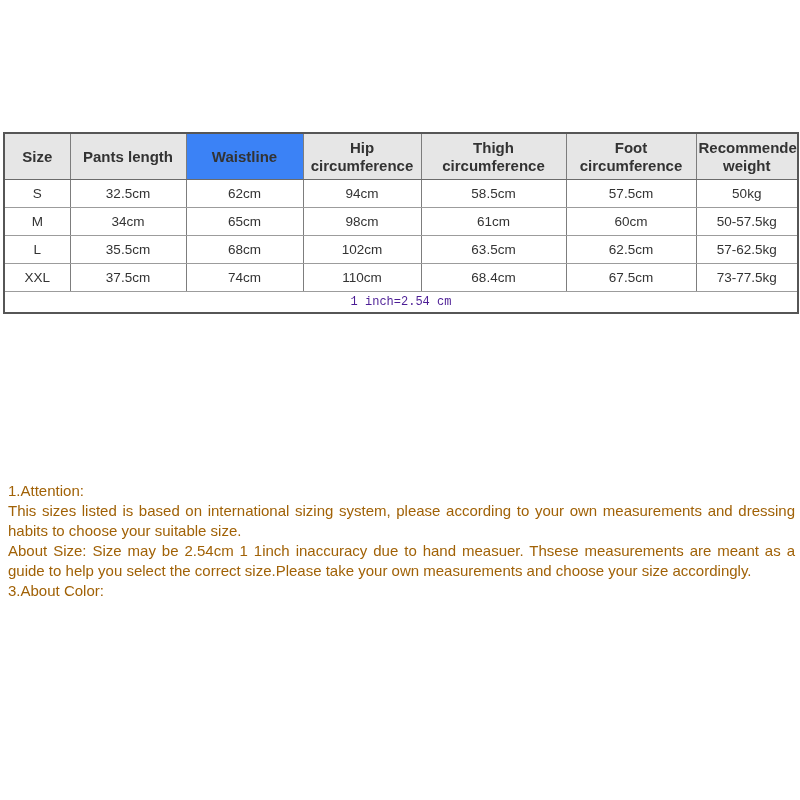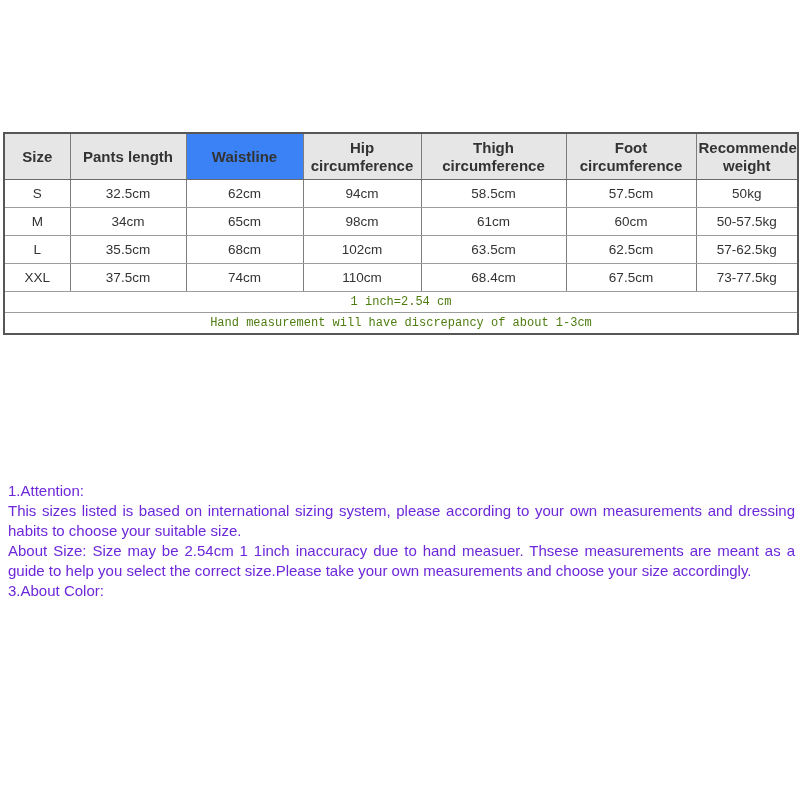--- a/index.html
+++ b/index.html
@@ -43,32 +43,32 @@
   .size-table td.data {
     font-size: 13.5px;
     height: 27px;
     background: #ffffff;
   }
   .size-table td.note-cell {
     font-family: "Liberation Mono", monospace;
     font-size: 12px;
     height: 20px;
     background: #ffffff;
-    color: #4d7c0f;
+    color: #4c1d95;
   }
 
   
   .notes {
     position: absolute;
     left: 8px;
     top: 481px;
     width: 787px;
     font-size: 15px;
     line-height: 20px;
-    color: #6d28d9;
+    color: #a16207;
     text-align: justify;
   }
   .note-heading, .note-body { display: block; }
   .note-heading:empty { display: none; }
 </style>
 </head>
 <body>
 
 <div class="page">
 
@@ -128,23 +128,20 @@
           <td class="data">110cm</td>
           <td class="data">68.4cm</td>
           <td class="data">67.5cm</td>
           <td class="data">73-77.5kg</td>
         </tr>
       </tbody>
     <tbody>
       <tr>
         <td colspan="7" class="note-cell">1 inch=2.54 cm</td>
       </tr>
-      <tr>
-        <td colspan="7" class="note-cell">Hand measurement will have discrepancy of about 1-3cm</td>
-      </tr>
     </tbody>
   </table>
 
   <div class="notes">
     <span class="note-heading">1.Attention:</span>
     <span class="note-body">This sizes listed is based on international sizing system, please according to your own measurements and dressing habits to choose your suitable size.</span>
     <span class="note-body">About Size: Size may be 2.54cm 1 1inch inaccuracy due to hand measuer. Thsese measurements are meant as a guide to help you select the correct size.Please take your own measurements and choose your size accordingly.</span>
     <span class="note-heading">3.About Color:</span>
 
   </div>

